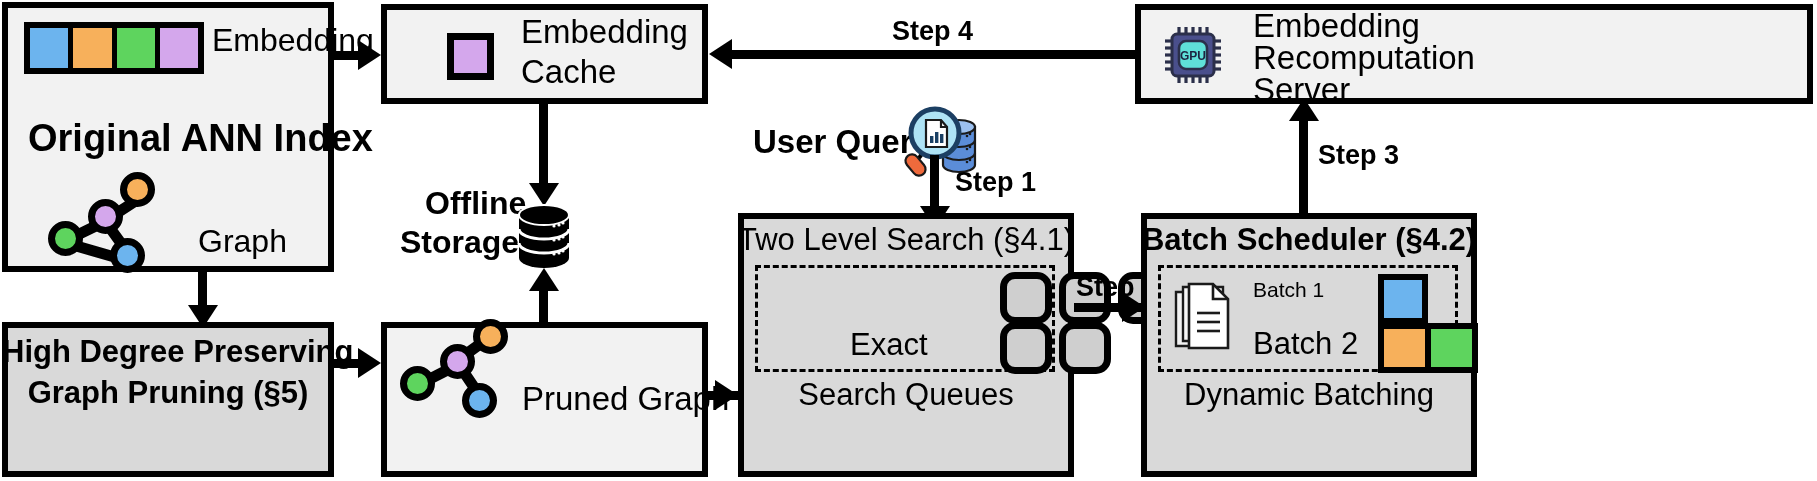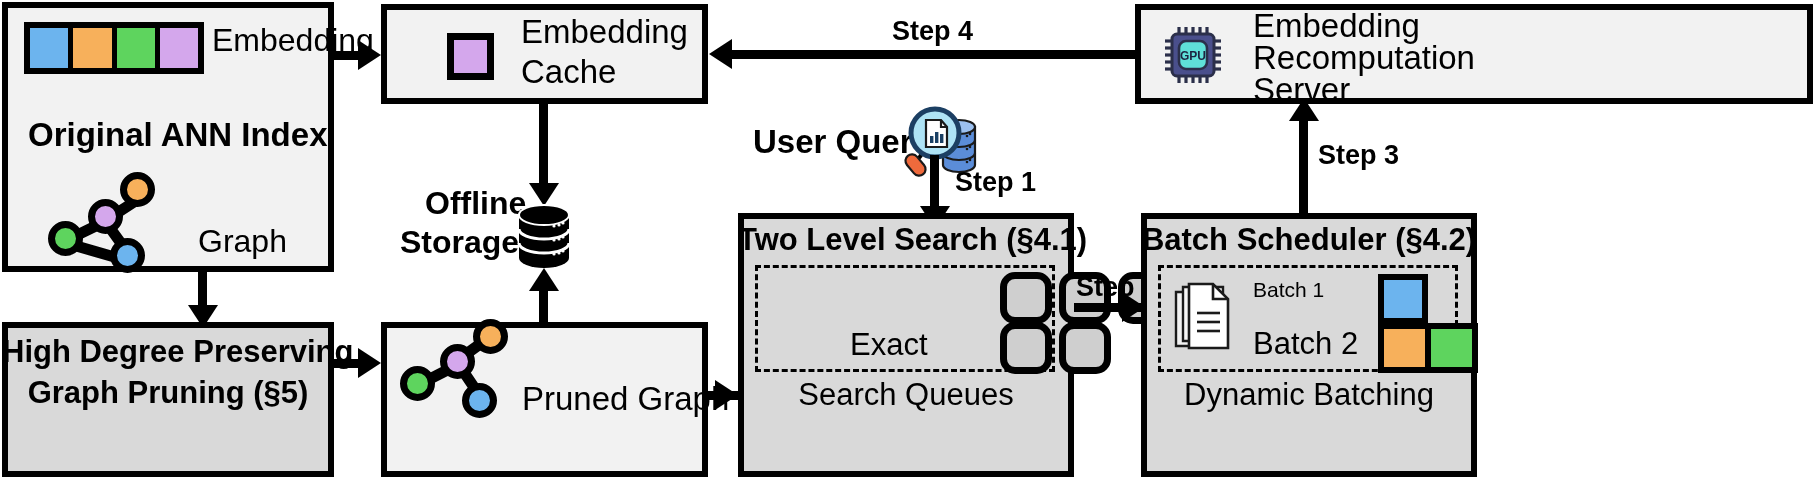--- a/index.html
+++ b/index.html
@@ -125,21 +125,21 @@
   <div class="box" style="left:2px; top:2px; width:332px; height:270px;"></div>
 
   <div class="swatch-strip" style="left:24px; top:22px; width:180px; height:52px;">
     <div class="sw" style="background:#6cb4ee;"></div>
     <div class="sw" style="background:#f7b05b;"></div>
     <div class="sw" style="background:#5ed45e;"></div>
     <div class="sw" style="background:#d4a7ec;"></div>
   </div>
   <div class="lbl" style="left:212px; top:23px; font-size:32px;">Embedding</div>
 
-  <div class="lbl bold" style="left:28px; top:117px; font-size:33px;">Original ANN Index</div>
+  <div class="lbl bold" style="left:28px; top:117px; font-size:38px;">Original ANN Index</div>
 
   <div class="graph" style="left:0px; top:0px; width:334px; height:272px;">
     <div class="gedge" style="left:104px; top:216px; width:47px; transform:rotate(-33deg);"></div>
     <div class="gedge" style="left:66px; top:235px; width:46px; transform:rotate(-26deg);"></div>
     <div class="gedge" style="left:106px; top:217px; width:47px; transform:rotate(54deg);"></div>
     <div class="gedge" style="left:64px; top:237px; width:68px; transform:rotate(16deg);"></div>
 
     <div class="gnode" style="left:120px; top:172px; width:35px; height:35px; background:#f7b05b;"></div>
     <div class="gnode" style="left:88px; top:199px; width:35px; height:35px; background:#d4a7ec;"></div>
     <div class="gnode" style="left:48px; top:221px; width:35px; height:35px; background:#5ed45e;"></div>
@@ -236,21 +236,21 @@
     <rect x="27" y="33" width="3.4" height="7" fill="#1a3f63"></rect>
     <rect x="32" y="29" width="3.4" height="11" fill="#1a3f63"></rect>
     <rect x="37" y="31" width="3.4" height="9" fill="#1a3f63"></rect>
   </svg>
 
   <div class="ln" style="left:930px; top:155px; width:9px; height:55px;"></div>
   <div class="ah ah-down" style="left:920px; top:206px;"></div>
   <div class="lbl bold" style="left:955px; top:167px; font-size:27px;">Step 1</div>
 
   <div class="box shaded" style="left:738px; top:213px; width:336px; height:264px;"></div>
-  <div class="lbl ctr" style="left:738px; top:223px; width:322px; font-size:31px; font-weight:bold;">Two Level Search (§4.1)</div>
+  <div class="lbl ctr" style="left:738px; top:223px; width:322px; font-size:31px; font-weight:normal;">Two Level Search (§4.1)</div>
 
   <div class="dashed" style="left:755px; top:265px; width:300px; height:107px;"></div>
 
   <div class="qrow" style="left:1000px; top:272px;">
     <div class="qcell"></div>
     <div class="qcell"></div>
     <div class="qcell"></div>
   </div>
 
   <div class="lbl" style="left:850px; top:328px; font-size:31px;">Exact</div>

